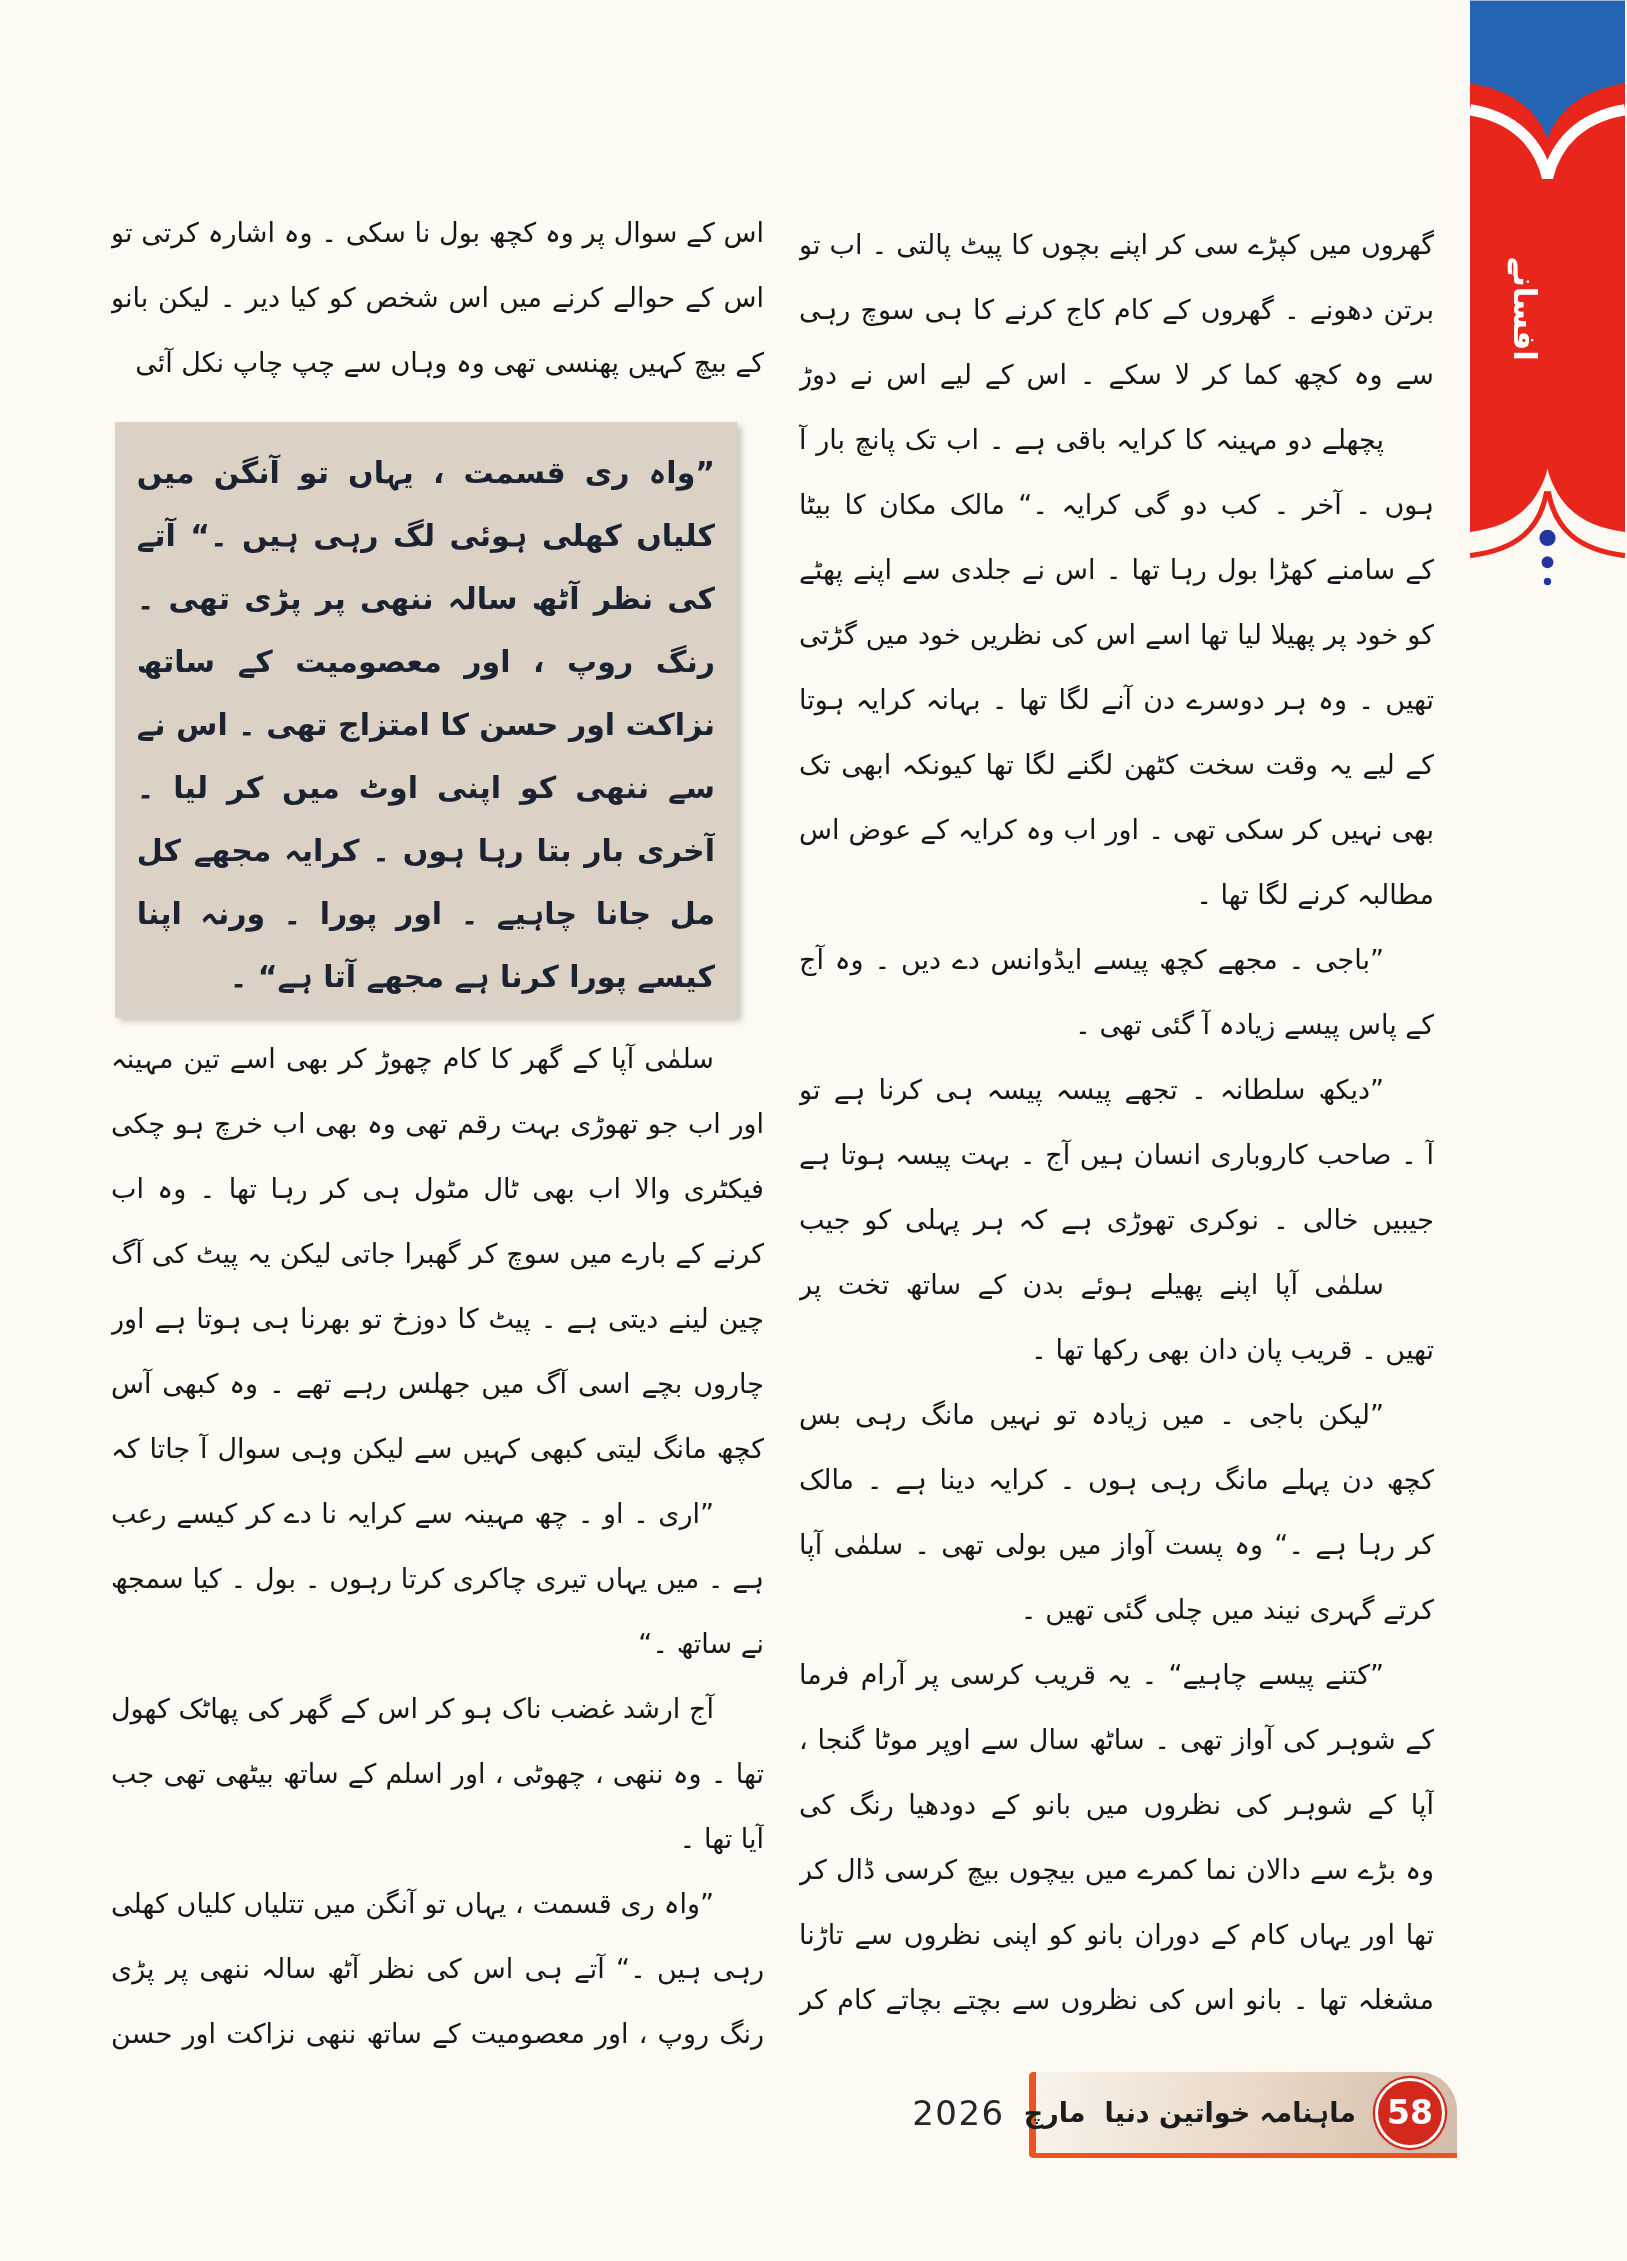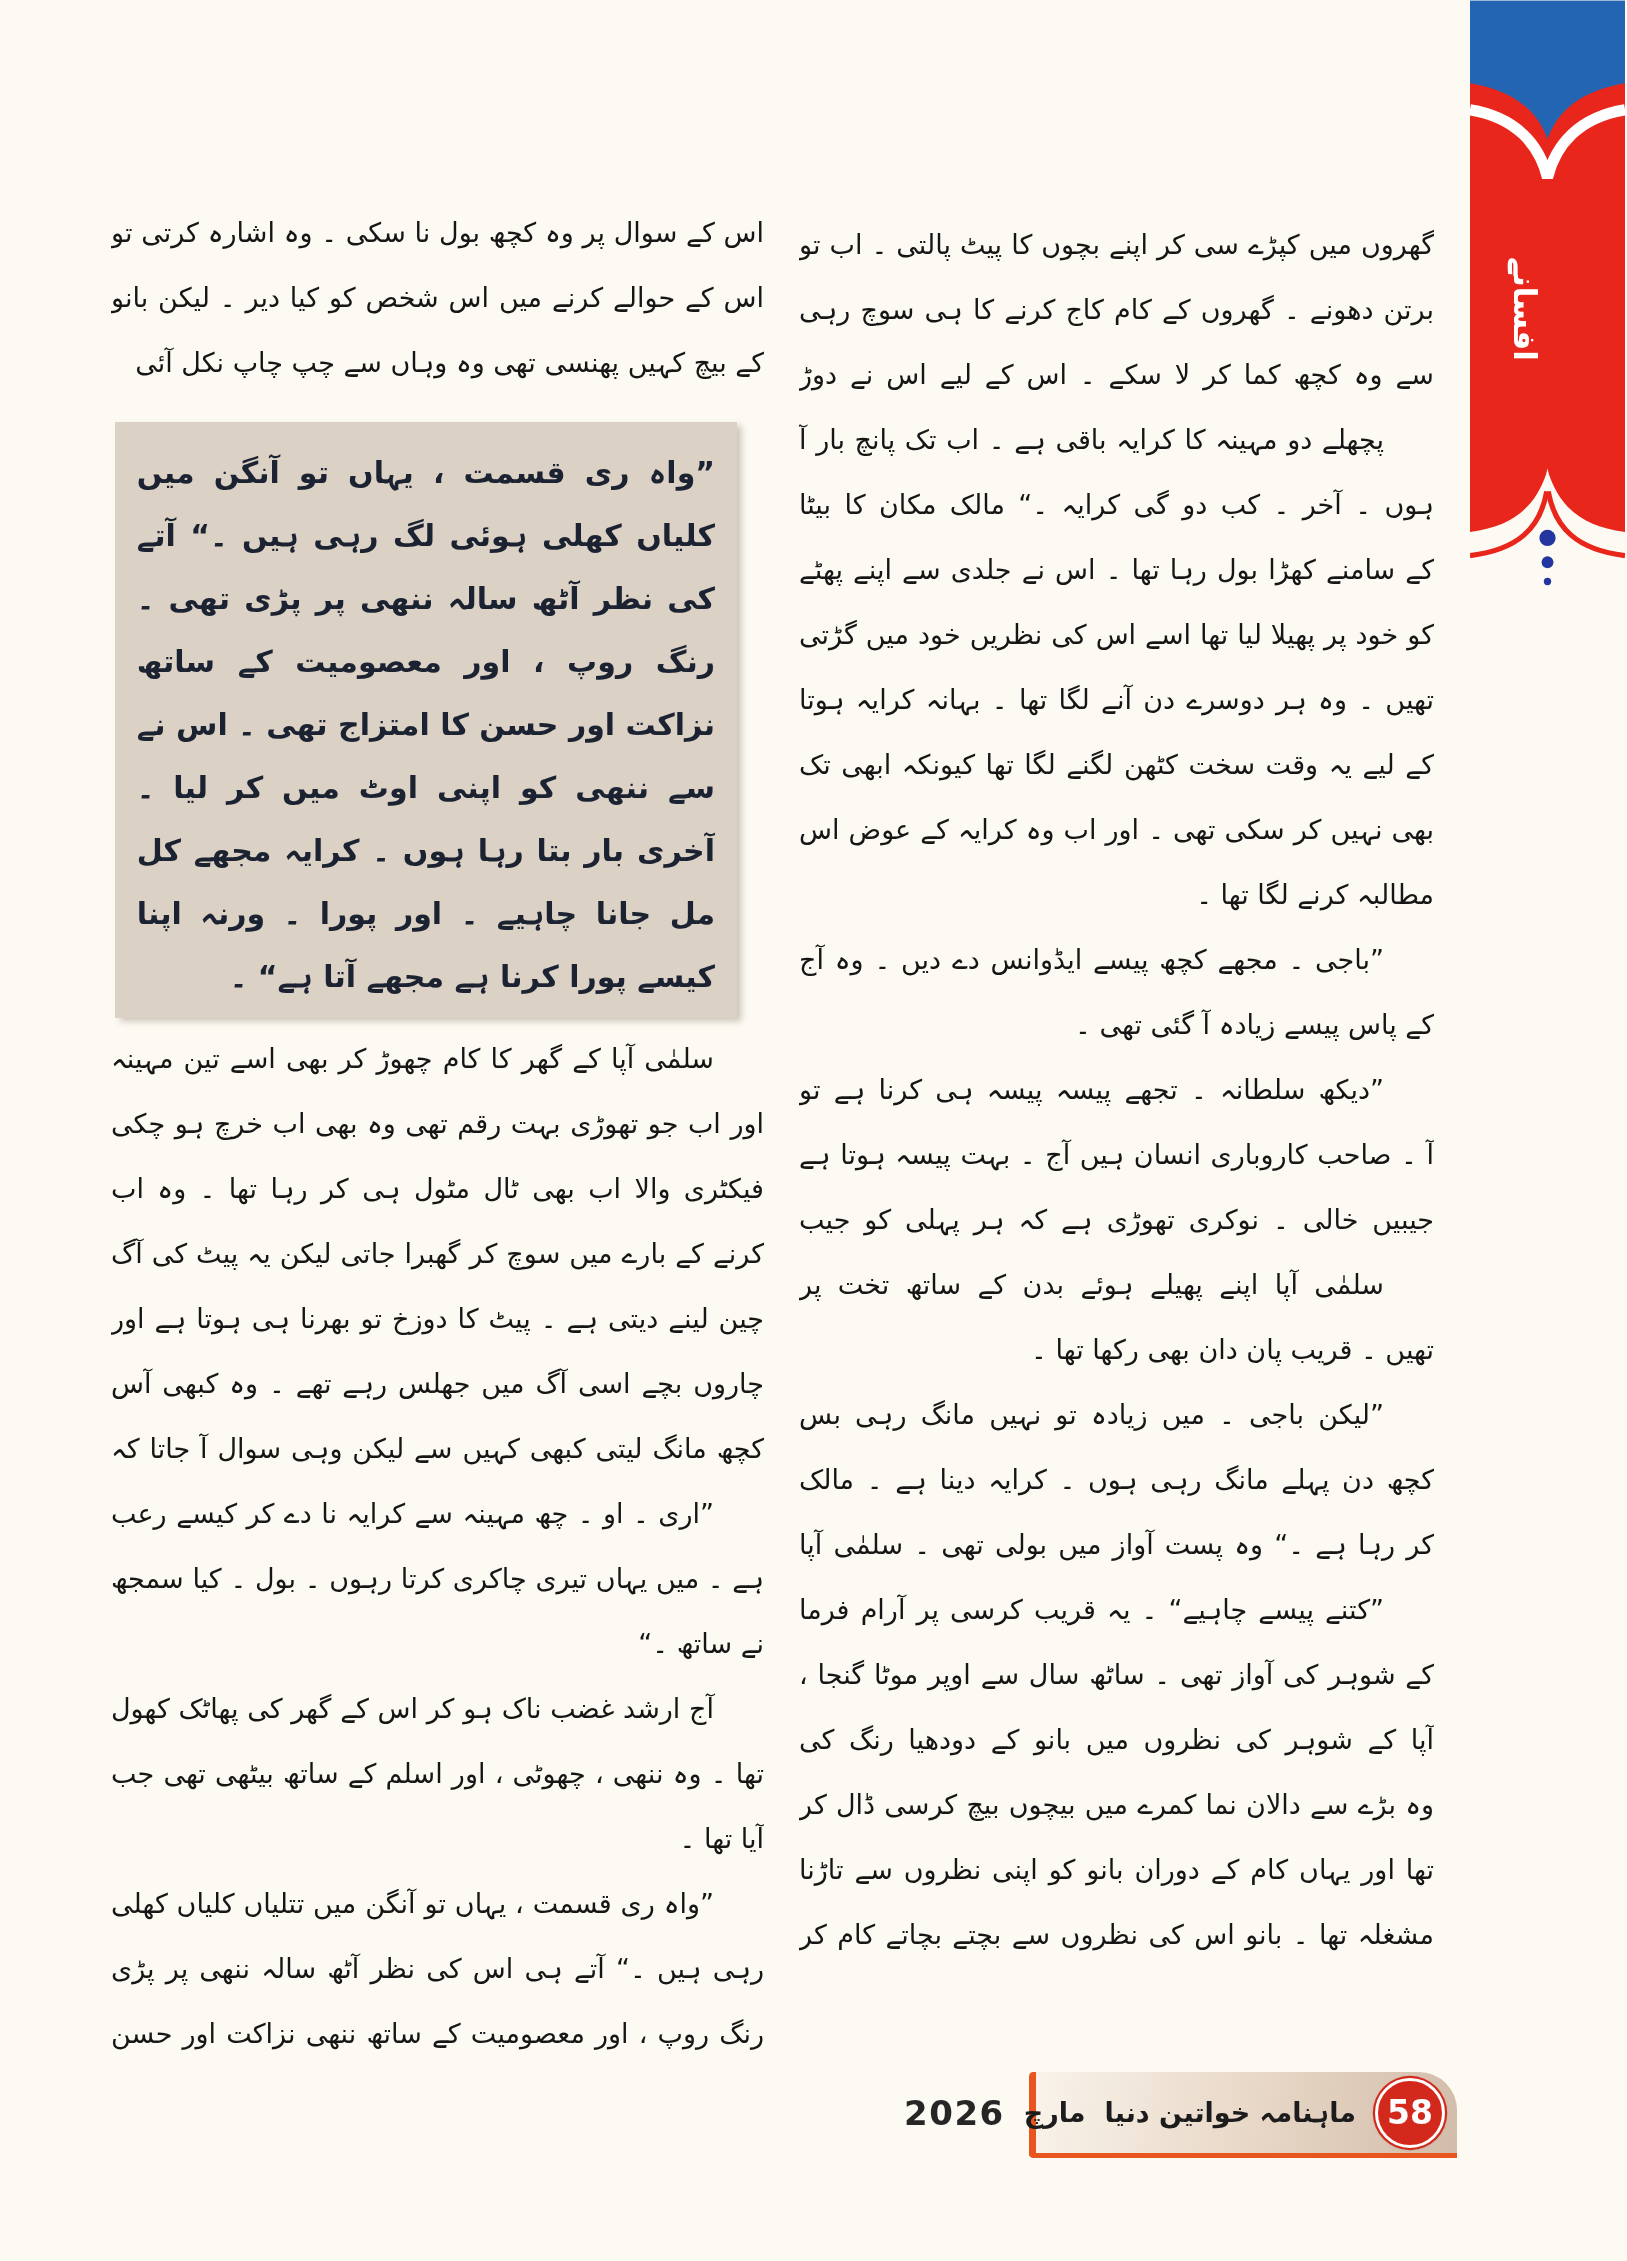--- a/index.html
+++ b/index.html
@@ -55,21 +55,21 @@
   .badge{
     width:64px;height:64px;border-radius:50%;flex:0 0 auto;
     background:var(--badge_red,#d3291c);
     border:3px solid #ffffff;
     box-shadow:0 0 0 2.2px var(--badge_red,#d3291c),0 0.7px 3.7px rgba(0,0,0,.35);
     display:flex;align-items:center;justify-content:center;
     color:#ffffff;font-weight:bold;font-size:33px;text-align:right;
   }
   .ftitle{font-size:27px;font-weight:bold;color:var(--footer_text,#1c1c1c);white-space:nowrap;}
   .fmonth{font-size:27px;font-weight:bold;color:var(--footer_text,#1c1c1c);}
-  .fyear{font-size:34px;font-weight:bold;color:#262626;letter-spacing:1.5px;direction:ltr;}
+  .fyear{font-size:34px;font-weight:normal;color:#262626;letter-spacing:1.5px;direction:ltr;}
 </style>
 </head>
 <body>
 
 <div class="page">
 
   <div class="banner">
     <svg width="155" height="599" viewBox="0 0 210 810">
       <rect x="0" y="0" width="210" height="245" style="fill:var(--banner_blue,#2365b2)"></rect>
       <path d="M0,112 C60,122 92,150 105,188 C118,150 150,122 210,112
@@ -136,20 +136,21 @@
       <div class="line ind">”باجی ۔ مجھے کچھ پیسے ایڈوانس دے دیں ۔ وہ آج سلمٰی بہن</div>
       <div class="line end">کے پاس پیسے زیادہ آ گئی تھی ۔</div>
       <div class="line ind">”دیکھ سلطانہ ۔ تجھے پیسہ پیسہ ہی کرنا ہے تو میرے پاس مت</div>
       <div class="line">آ ۔ صاحب کاروباری انسان ہیں آج ۔ بہت پیسہ ہوتا ہے تو کل پوری</div>
       <div class="line">جیبیں خالی ۔ نوکری تھوڑی ہے کہ ہر پہلی کو جیب بھری ہوئی ہو ۔“</div>
       <div class="line ind">سلمٰی آپا اپنے پھیلے ہوئے بدن کے ساتھ تخت پر سوئی ہوئی</div>
       <div class="line end">تھیں ۔ قریب پان دان بھی رکھا تھا ۔</div>
       <div class="line ind">”لیکن باجی ۔ میں زیادہ تو نہیں مانگ رہی بس پہلی تاریخ سے</div>
       <div class="line">کچھ دن پہلے مانگ رہی ہوں ۔ کرایہ دینا ہے ۔ مالک مکان تقاضا</div>
       <div class="line">کر رہا ہے ۔“ وہ پست آواز میں بولی تھی ۔ سلمٰی آپا بات کرتے</div>
+      <div class="line end">کرتے گہری نیند میں چلی گئی تھیں ۔</div>
       <div class="line ind">”کتنے پیسے چاہیے“ ۔ یہ قریب کرسی پر آرام فرما رہے سلمٰی آپا</div>
       <div class="line">کے شوہر کی آواز تھی ۔ ساٹھ سال سے اوپر موٹا گنجا ، پستہ قد اور کالا سلمٰی</div>
       <div class="line">آپا کے شوہر کی نظروں میں بانو کے دودھیا رنگ کی چمک آ گئی تھی ۔</div>
       <div class="line">وہ بڑے سے دالان نما کمرے میں بیچوں بیچ کرسی ڈال کر بیٹھ جاتا</div>
       <div class="line">تھا اور یہاں کام کے دوران بانو کو اپنی نظروں سے تاڑنا اس کا روز کا</div>
       <div class="line">مشغلہ تھا ۔ بانو اس کی نظروں سے بچتے بچاتے کام کر رہی تھی ۔ لیکن</div>
     </div>
 
   <div class="footer">
     <div class="badge">

